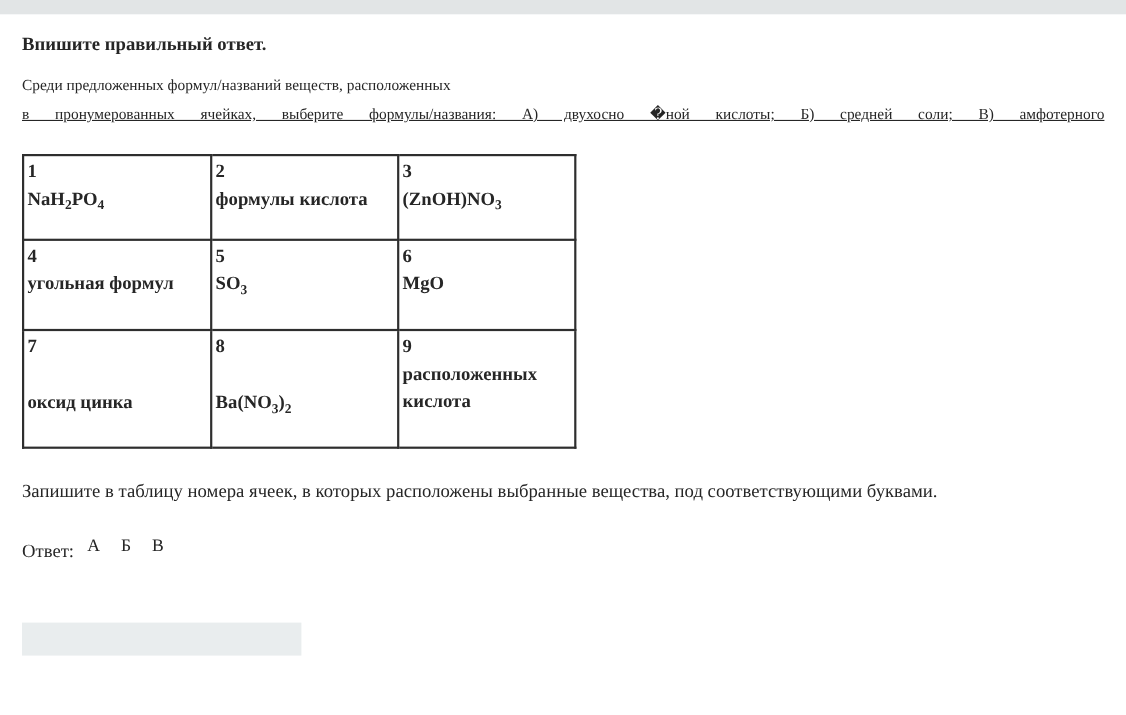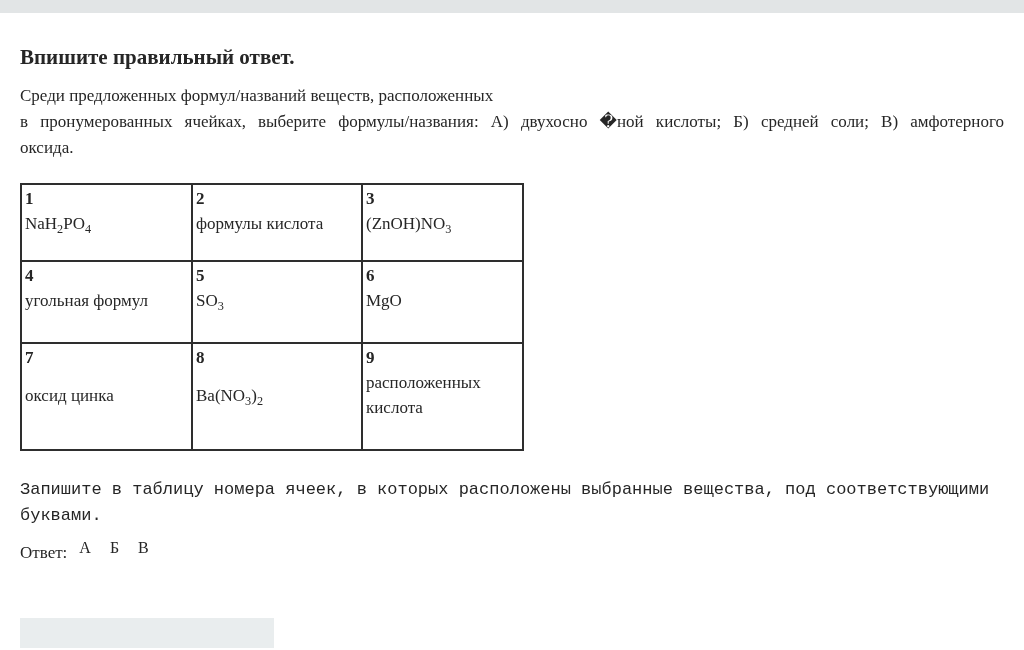--- a/index.html
+++ b/index.html
@@ -11,66 +11,66 @@
     color: #262626;
   }
   .top-bar {
     width: 100%; height: 13px;
     background: #e2e5e6;
   }
   .content {
     padding: 0 20px;
   }
   .heading {
-    margin-top: 33px;
-    font-size: 21px;
+    margin-top: 16px;
+    font-size: 17px;
     font-weight: bold;
     line-height: 22px;
   }
   .intro {
     margin-top: 15px;
-    font-size: 17px;
+    font-size: 14px;
     line-height: 26px;
   }
   .intro .line { display: block; }
   .intro .justify-line {
     text-align: justify;
     text-align-last: justify;
+    text-decoration: underline;
   }
   table.substances {
     margin-top: 22px;
     border-collapse: collapse;
     table-layout: fixed;
     width: 502px;
   }
   table.substances td {
     border: 2px solid #2e2e2e;
     vertical-align: top;
     padding: 1px 3px;
     font-size: 17px;
     line-height: 25px;
     overflow: hidden;
   }
   tr.r1 td { height: 77px; }
   tr.r2 td { height: 82px; }
   tr.r3 td { height: 107px; }
   .cell-num { font-weight: bold; }
-  .cell-val { font-weight: normal; }
-  .cell-val.gap { margin-top: 13px; }
+  .cell-val { font-weight: bold; }
+  .cell-val.gap { margin-top: 26px; }
   sub { font-size: 72%; line-height: 0; }
   .instruction2 {
     margin-top: 26px;
     font-size: 17px;
     line-height: 26px;
-    font-family: Liberation Mono, monospace;
   }
   .answer-row {
-    margin-top: 11px;
+    margin-top: 28px;
     display: flex;
-    align-items: flex-start;
+    align-items: flex-end;
     font-size: 17px;
     line-height: 26px;
   }
   .answer-letters {
     display: flex;
     gap: 19px;
     margin-left: 12px;
     margin-bottom: 9px;
     font-size: 16px;
     line-height: 16px;
@@ -93,21 +93,20 @@
 
 <div class="top-bar"></div>
 
 <div class="content">
 
   <div class="heading">Впишите правильный ответ.</div>
 
   <div class="intro">
     <span class="line">Среди предложенных формул/названий веществ, расположенных</span>
     <span class="line justify-line">в пронумерованных ячейках, выберите формулы/названия: А) двухосно �ной кислоты; Б) средней соли; В) амфотерного</span>
-    <span class="line">оксида.</span>
   </div>
 
   <table class="substances">
     <colgroup>
       <col style="width:171px">
       <col style="width:170px">
       <col style="width:161px">
     </colgroup>
     <tbody>
         <tr class="r1">

